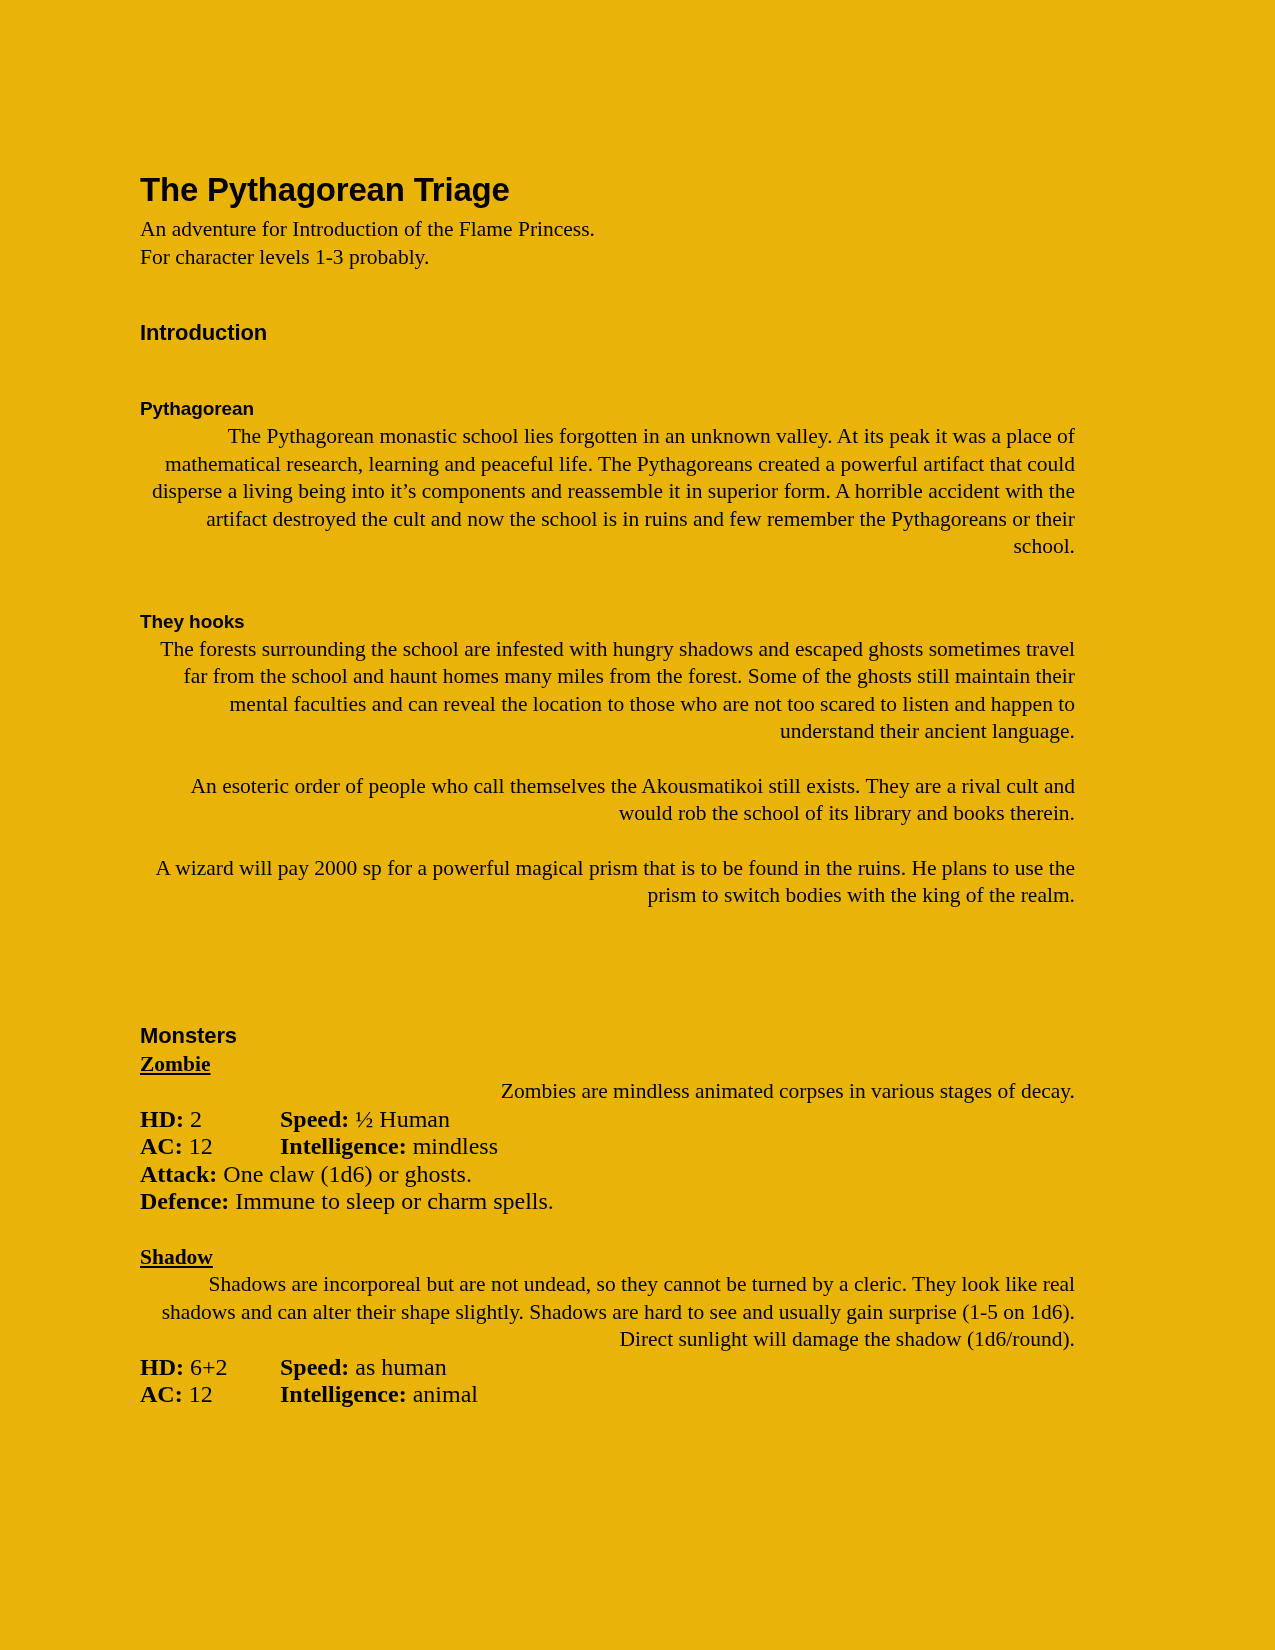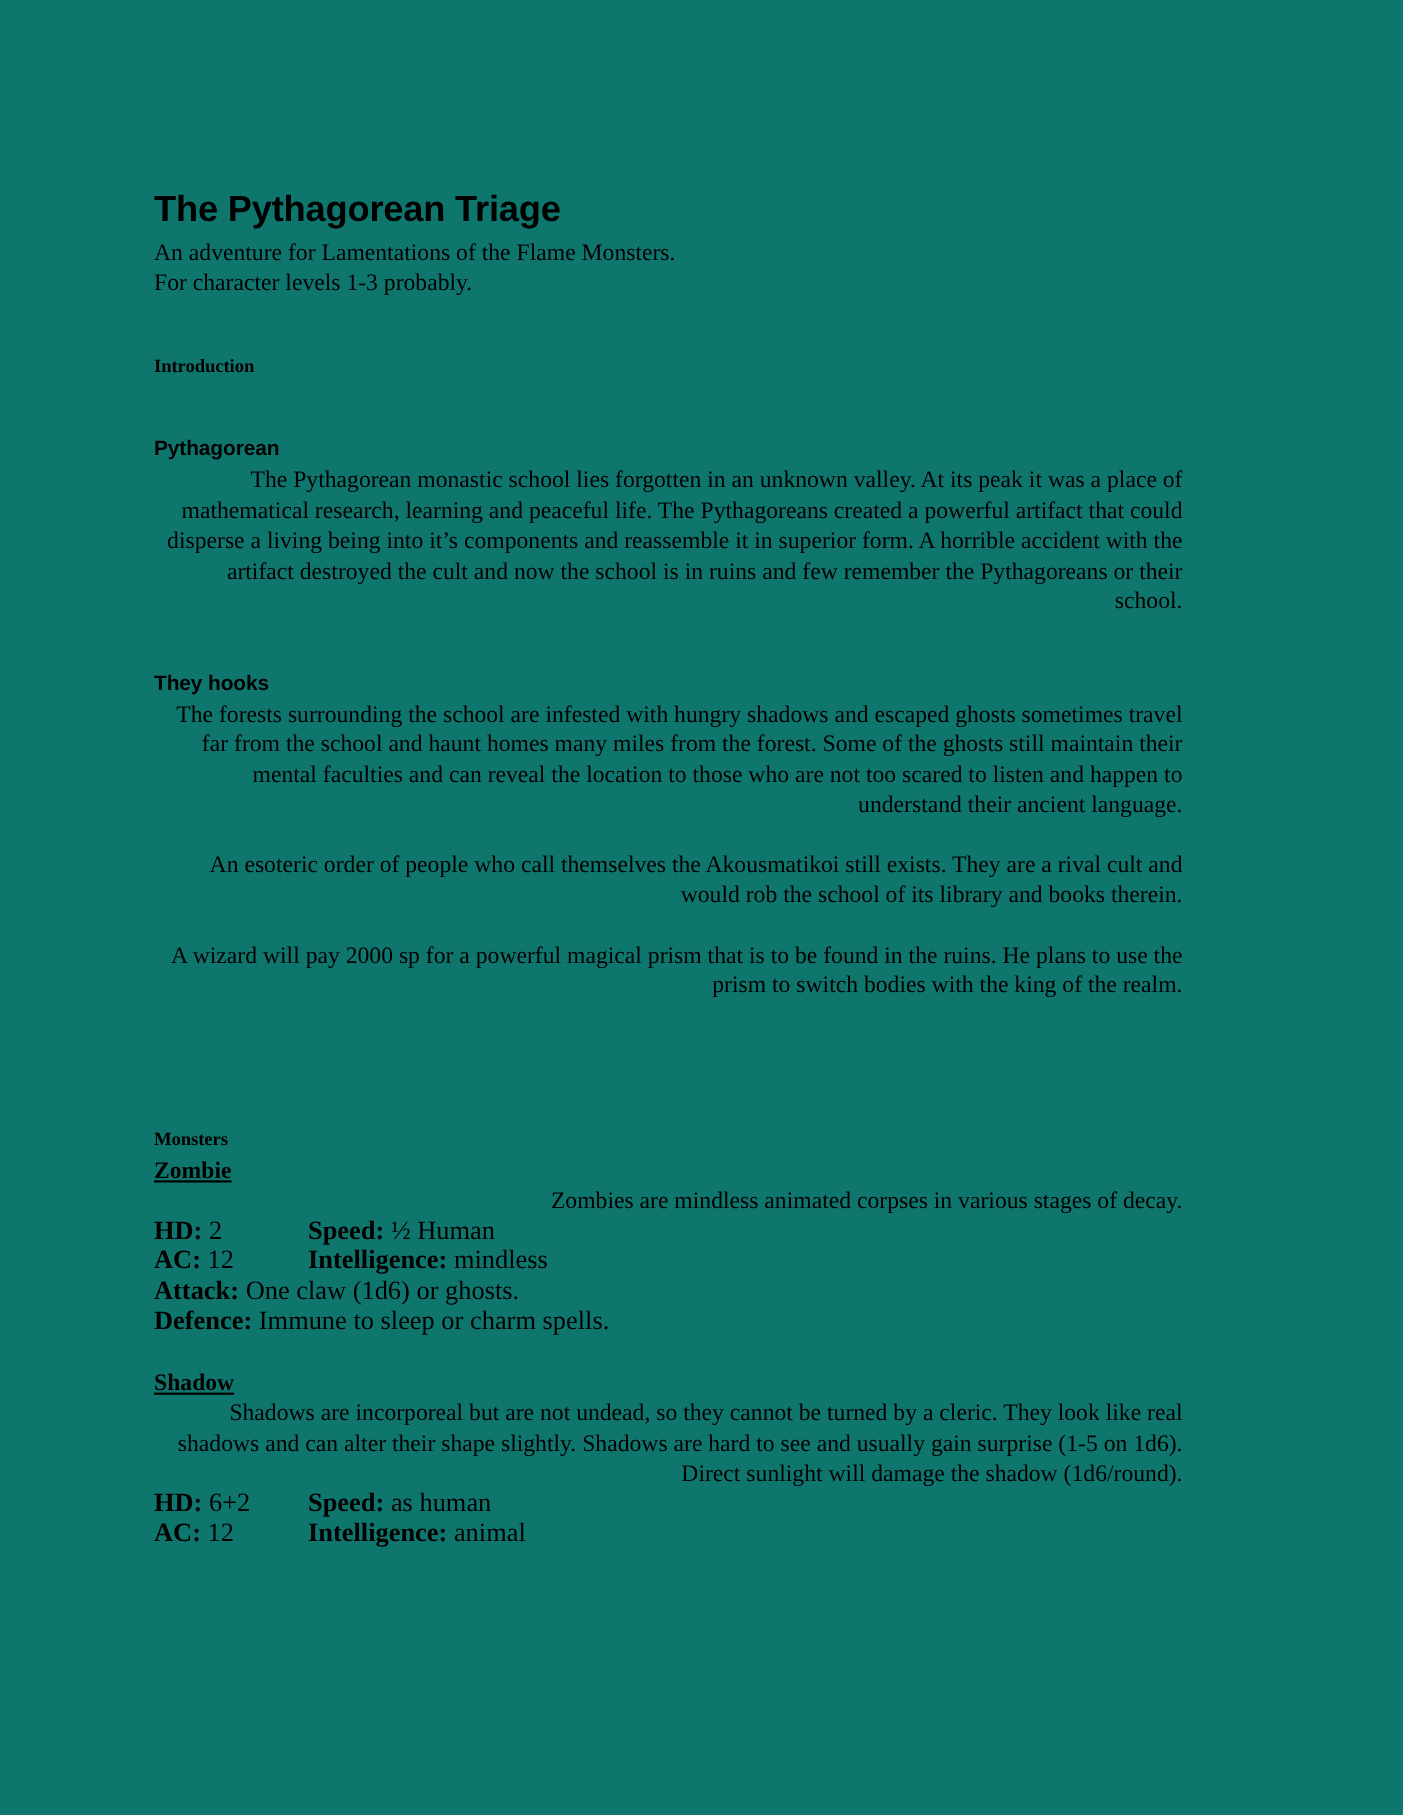--- a/index.html
+++ b/index.html
@@ -13,44 +13,44 @@
     font-family: "Liberation Serif", "DejaVu Serif", serif;
     color: #000000;
     -webkit-font-smoothing: antialiased;
   }
   .page {
     position: relative;
     width: 1275px;
     height: 1650px;
     box-sizing: border-box;
     padding: 170px 140px 0 140px;
-    background: #0f766e;
+    background: #eab308;
   }
   .content {
     width: 935px;
   }
 
   
   .doc-title {
     font-family: "Liberation Sans", "DejaVu Sans", sans-serif;
     font-weight: bold;
     font-size: 33px;
     line-height: 40px;
     letter-spacing: -0.2px;
     margin: 0 0 6px 0;
   }
   .subtitle-line {
     font-size: 21.5px;
     line-height: 27.5px;
     margin: 0;
   }
   .h1 {
-    font-family: Liberation Serif, serif;
+    font-family: Liberation Sans, sans-serif;
     font-weight: bold;
-    font-size: 17px;
+    font-size: 22px;
     line-height: 31px;
     letter-spacing: -0.1px;
     margin: 0;
   }
   .h2 {
     font-family: "Liberation Sans", "DejaVu Sans", sans-serif;
     font-weight: bold;
     font-size: 19px;
     line-height: 25px;
     letter-spacing: -0.1px;
@@ -97,21 +97,21 @@
   .statline .val { font-weight: normal; }
 </style>
 </head>
 <body>
 
 <div class="page">
   <div class="content">
 
     <h1 class="doc-title">The Pythagorean Triage</h1>
 
-    <div class="subtitle-line">An adventure for Lamentations of the Flame Monsters.</div>
+    <div class="subtitle-line">An adventure for Introduction of the Flame Princess.</div>
     <div class="subtitle-line">For character levels 1-3 probably.</div>
 
     <div class="gap-title-intro"></div>
 
     <h2 class="h1">Introduction</h2>
 
     <div class="gap-intro-bg"></div>
 
     <h3 class="h2">Pythagorean</h3>
     <p class="body">The Pythagorean monastic school lies forgotten in an unknown valley. At its peak it was a place of mathematical research, learning and peaceful life. The Pythagoreans created a powerful artifact that could disperse a living being into it’s components and reassemble it in superior form. A horrible accident with the artifact destroyed the cult and now the school is in ruins and few remember the Pythagoreans or their school.</p>

